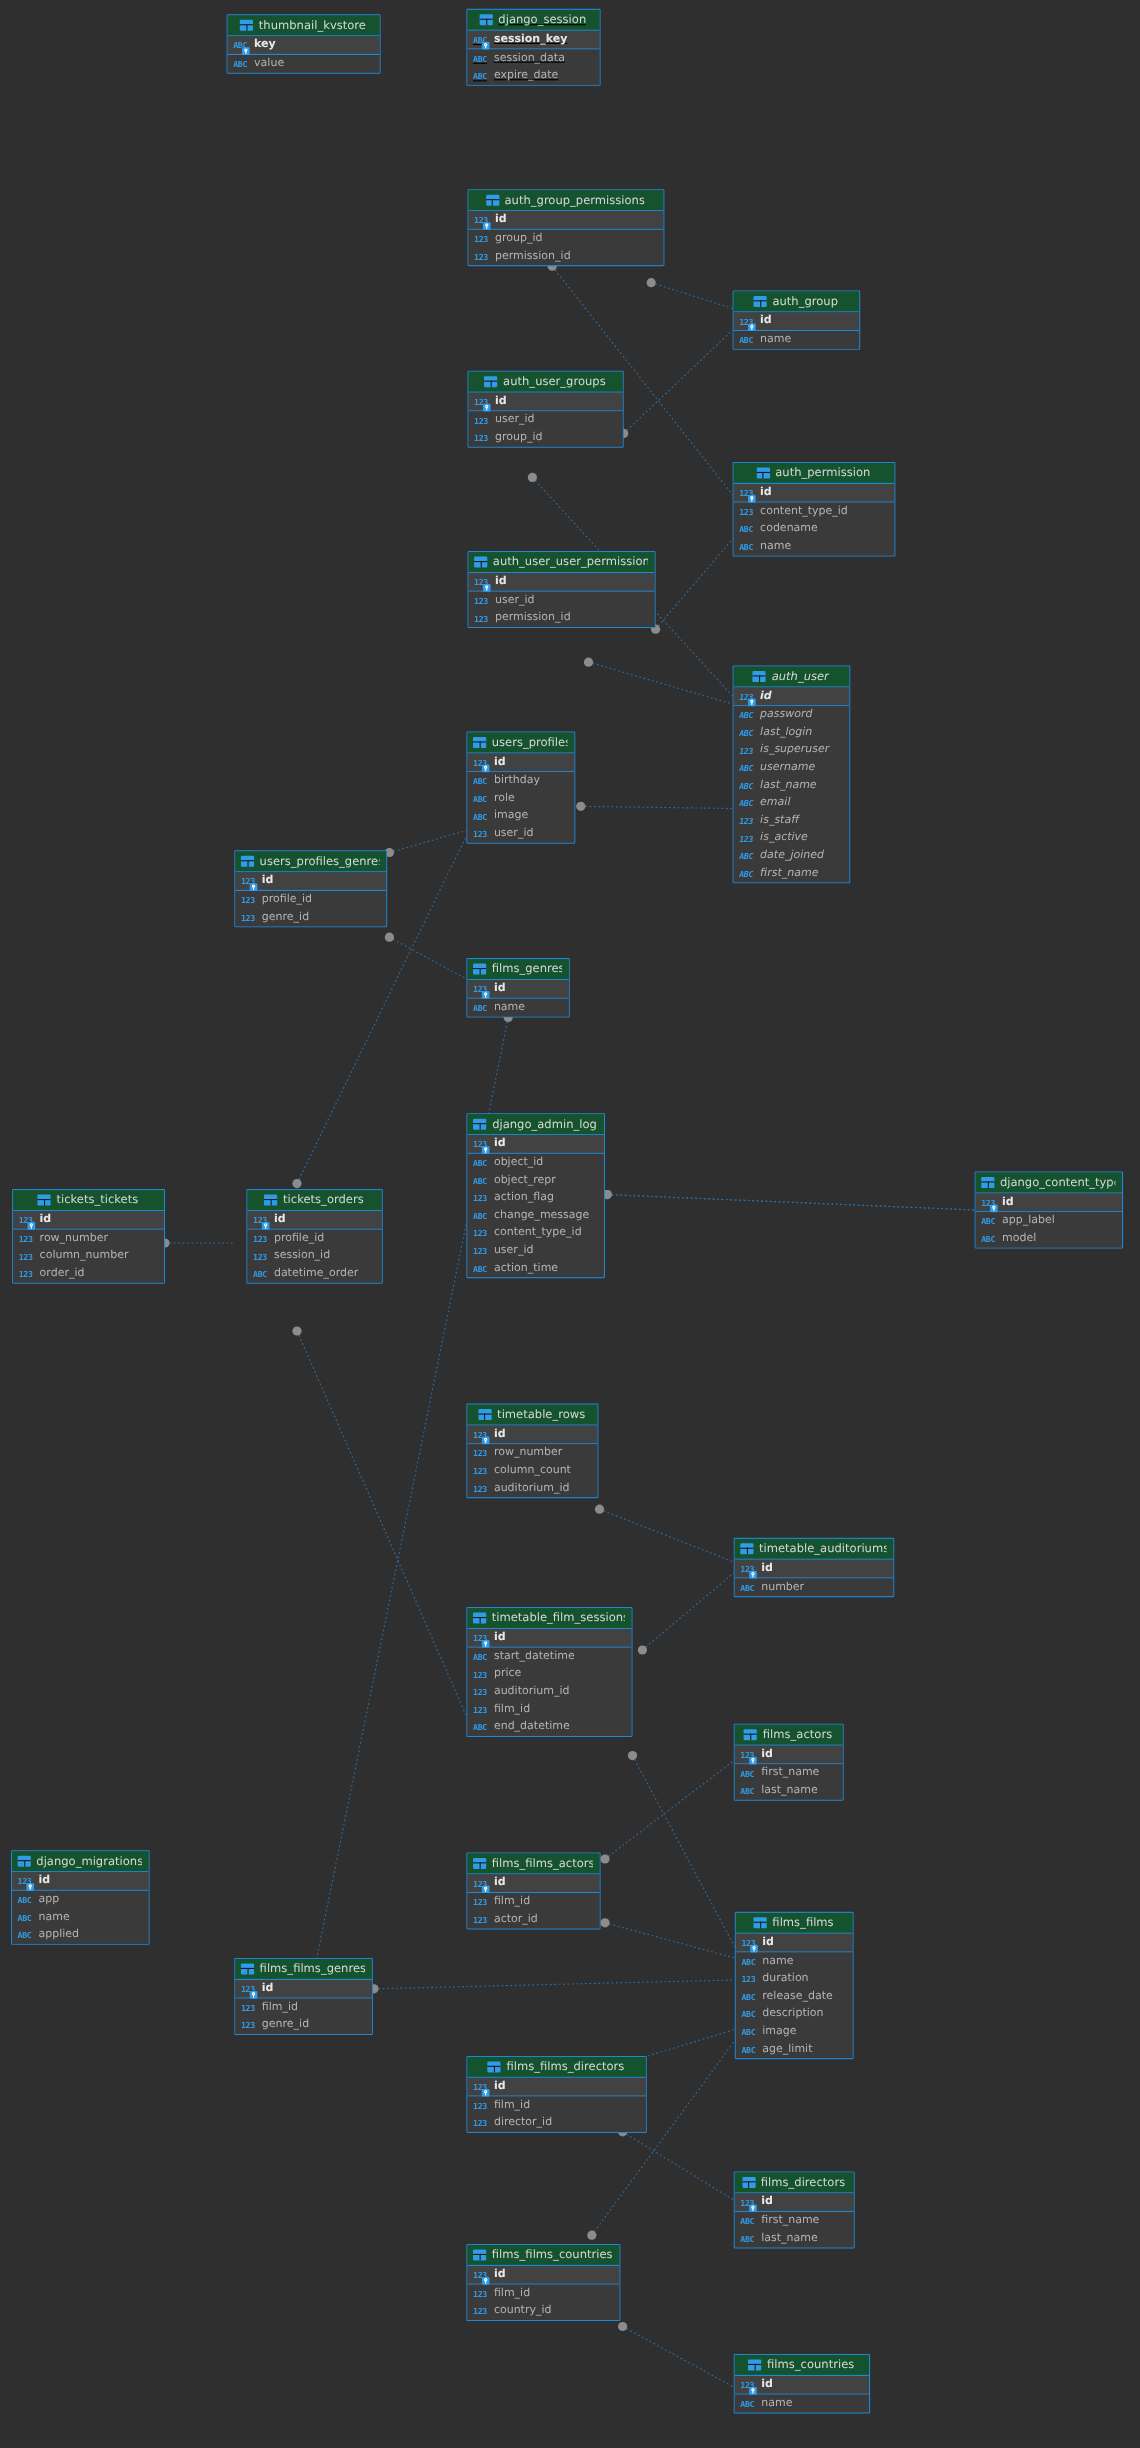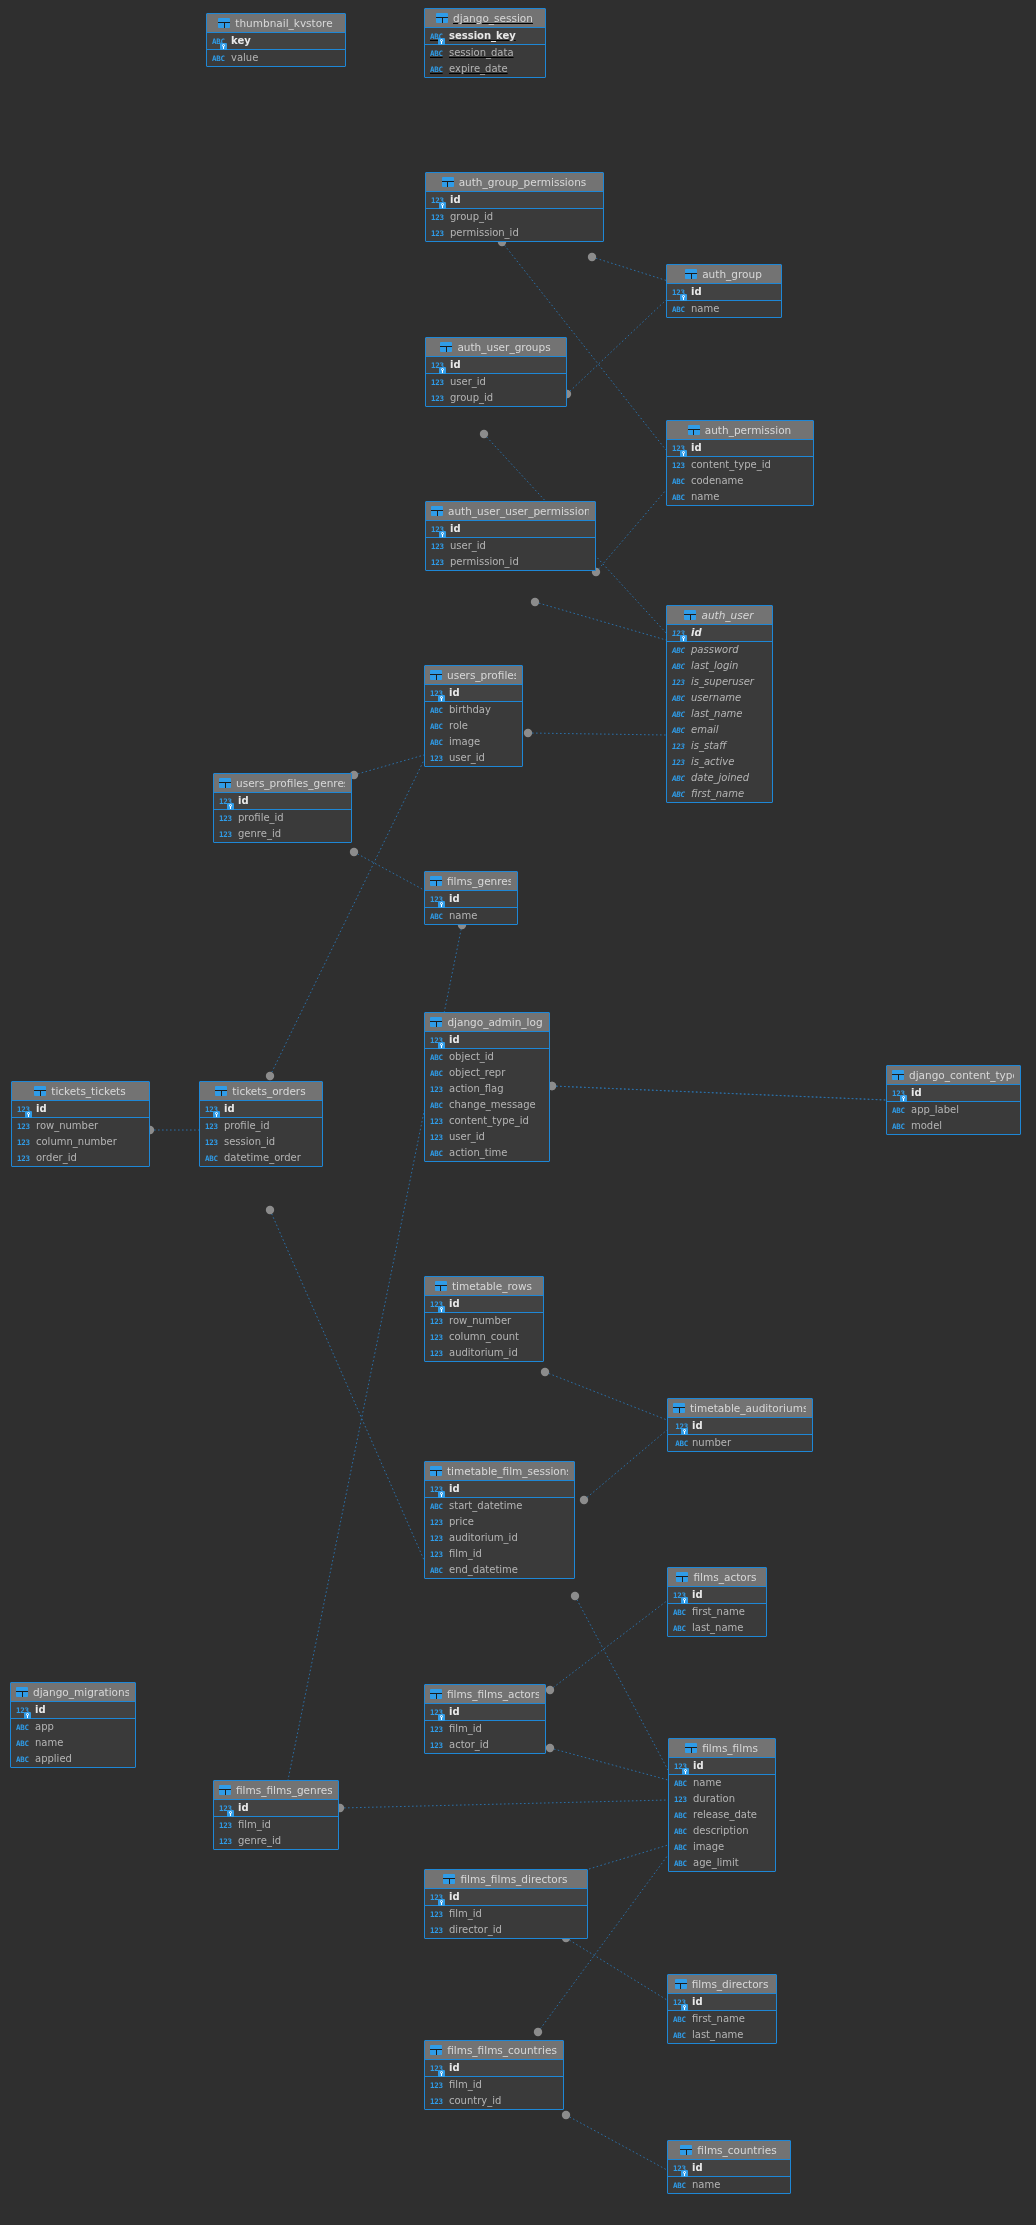--- a/index.html
+++ b/index.html
@@ -31,21 +31,21 @@
   }
   .table-node {
     position: absolute;
     border: 1.6px solid #1e87d6;
     background: #3a3a3a;
     box-sizing: border-box;
     z-index: 2;
     border-radius: 1px;
   }
   .tbl-header {
-    background: #737373;
+    background: #14532d;
     color: #d8d8d8;
     font-size: 10.5px;
     line-height: 18px;
     height: 18px;
     padding: 0 6px 0 5px;
     display: flex;
     align-items: center;
     gap: 5px;
     border-bottom: 1.2px solid #1e87d6;
     white-space: nowrap;
@@ -652,21 +652,21 @@
             <span>column_number</span>
           </div>
           <div class="col">
             <span class="typeicon">
               <span class="glyph">123</span>
             </span>
             <span>order_id</span>
           </div>
         </div>
       </div>
-      <div class="table-node" style="left: 199px; top: 1081px; width: 124px;">
+      <div class="table-node" style="left: 224px; top: 1081px; width: 124px;">
         <div class="tbl-header">
           <span class="tblicon"></span>
           <span class="tbl-title">tickets_orders</span>
         </div>
         <div class="tbl-pk">
           <div class="col pk">
             <span class="typeicon">
               <span class="glyph">123</span>
               <span class="keybadge"></span>
             </span>
@@ -751,21 +751,21 @@
             <span>column_count</span>
           </div>
           <div class="col">
             <span class="typeicon">
               <span class="glyph">123</span>
             </span>
             <span>auditorium_id</span>
           </div>
         </div>
       </div>
-      <div class="table-node" style="left: 667px; top: 1398px; width: 146px; text-align: right;">
+      <div class="table-node" style="left: 667px; top: 1398px; width: 146px;">
         <div class="tbl-header">
           <span class="tblicon"></span>
           <span class="tbl-title">timetable_auditoriums</span>
         </div>
         <div class="tbl-pk">
           <div class="col pk">
             <span class="typeicon">
               <span class="glyph">123</span>
               <span class="keybadge"></span>
             </span>

